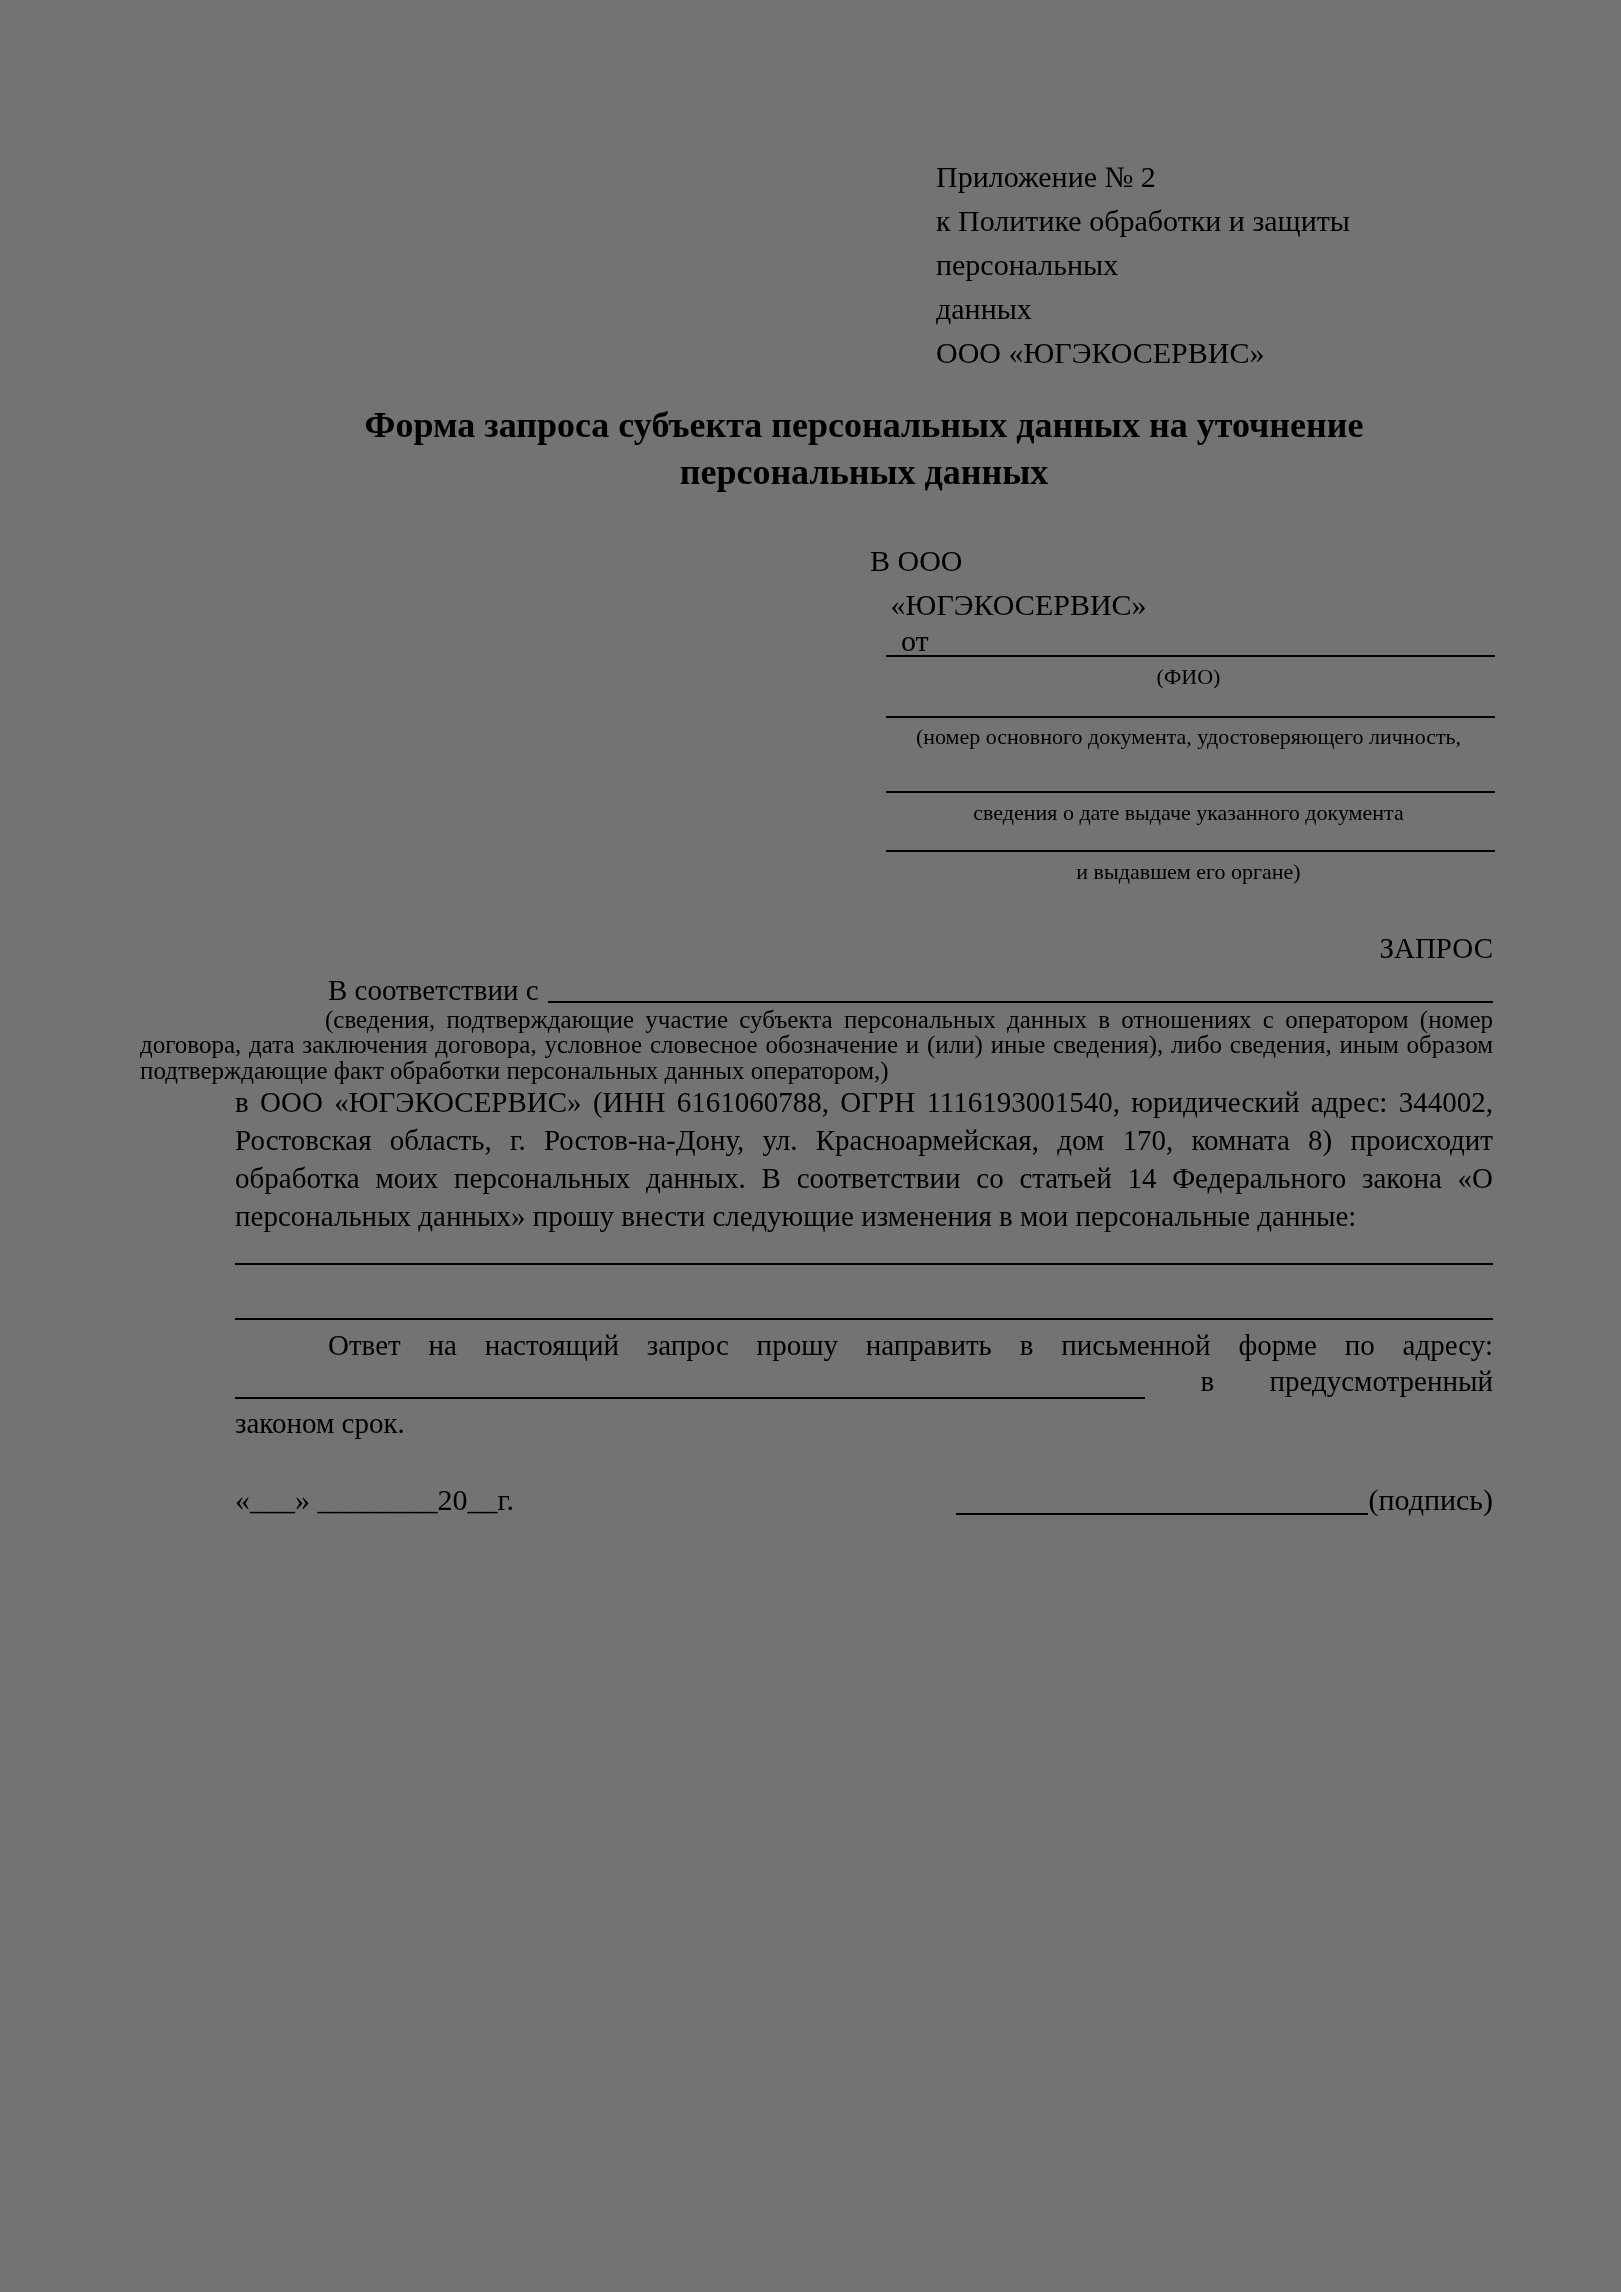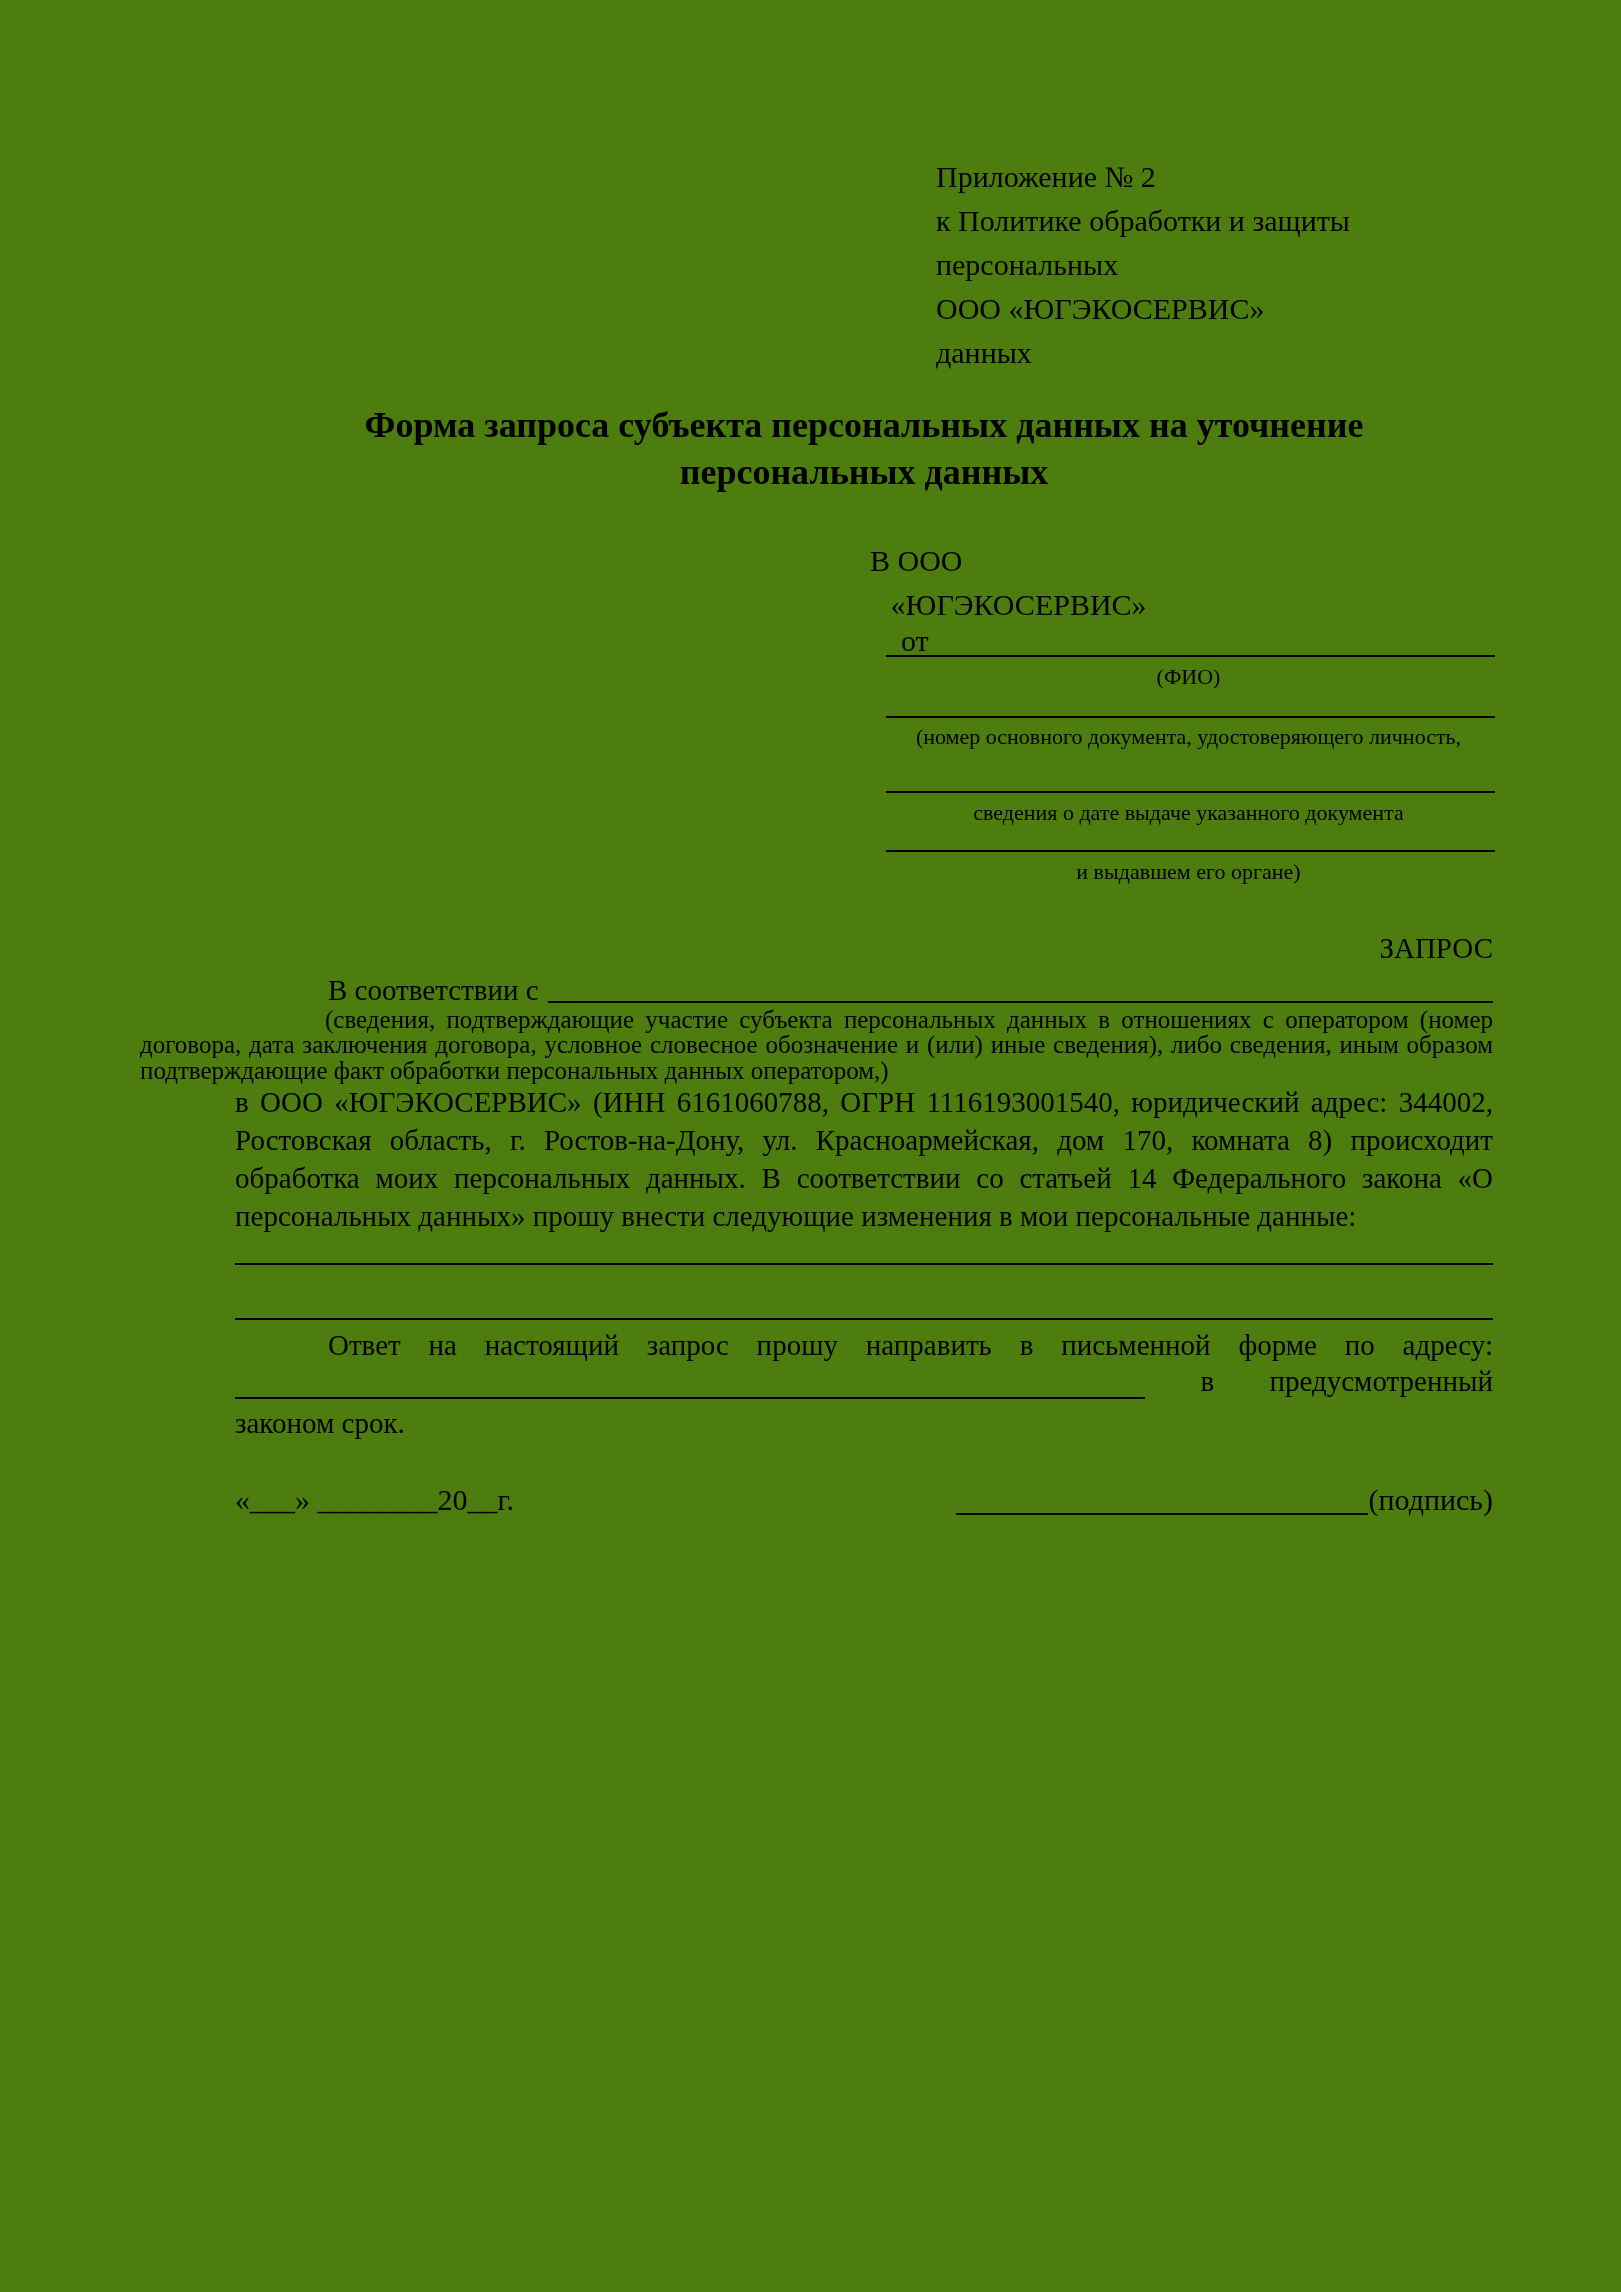--- a/index.html
+++ b/index.html
@@ -1,19 +1,19 @@
 <!DOCTYPE html>
 <html lang="ru"><head>
 <meta charset="utf-8">
 <style>
   html,body{margin:0;padding:0;background:#ffffff;}
   .page{
     position:relative;
     width:1621px;height:2293px;
-    background:#4d7c0f;color:#000000;
+    background:#737373;color:#000000;
     font-family:"Liberation Serif","DejaVu Serif",serif;
     overflow:hidden;
   }
   .content{position:absolute;left:235px;top:0;width:1258px;}
 
   
   .header-block{margin-top:155px;margin-left:701px;font-size:30px;line-height:44px;}
 
   
   .doc-title{margin-top:27.4px;text-align:center;font-weight:bold;font-size:36px;line-height:47px;}
@@ -53,22 +53,22 @@
 </style>
 </head>
 <body>
 
 <div class="page">
   <div class="content">
 
     <div class="header-block">
       <div>Приложение № 2</div>
       <div>к Политике обработки и защиты персональных</div>
+      <div>данных</div>
       <div>ООО «ЮГЭКОСЕРВИС»</div>
-      <div>данных</div>
     </div>
 
     <div class="doc-title">
       <div>Форма запроса субъекта персональных данных на уточнение</div>
       <div>персональных данных</div>
     </div>
 
     <div class="addressee">
       <div>В ООО</div>
       <div class="addr-line2">«ЮГЭКОСЕРВИС»</div>

